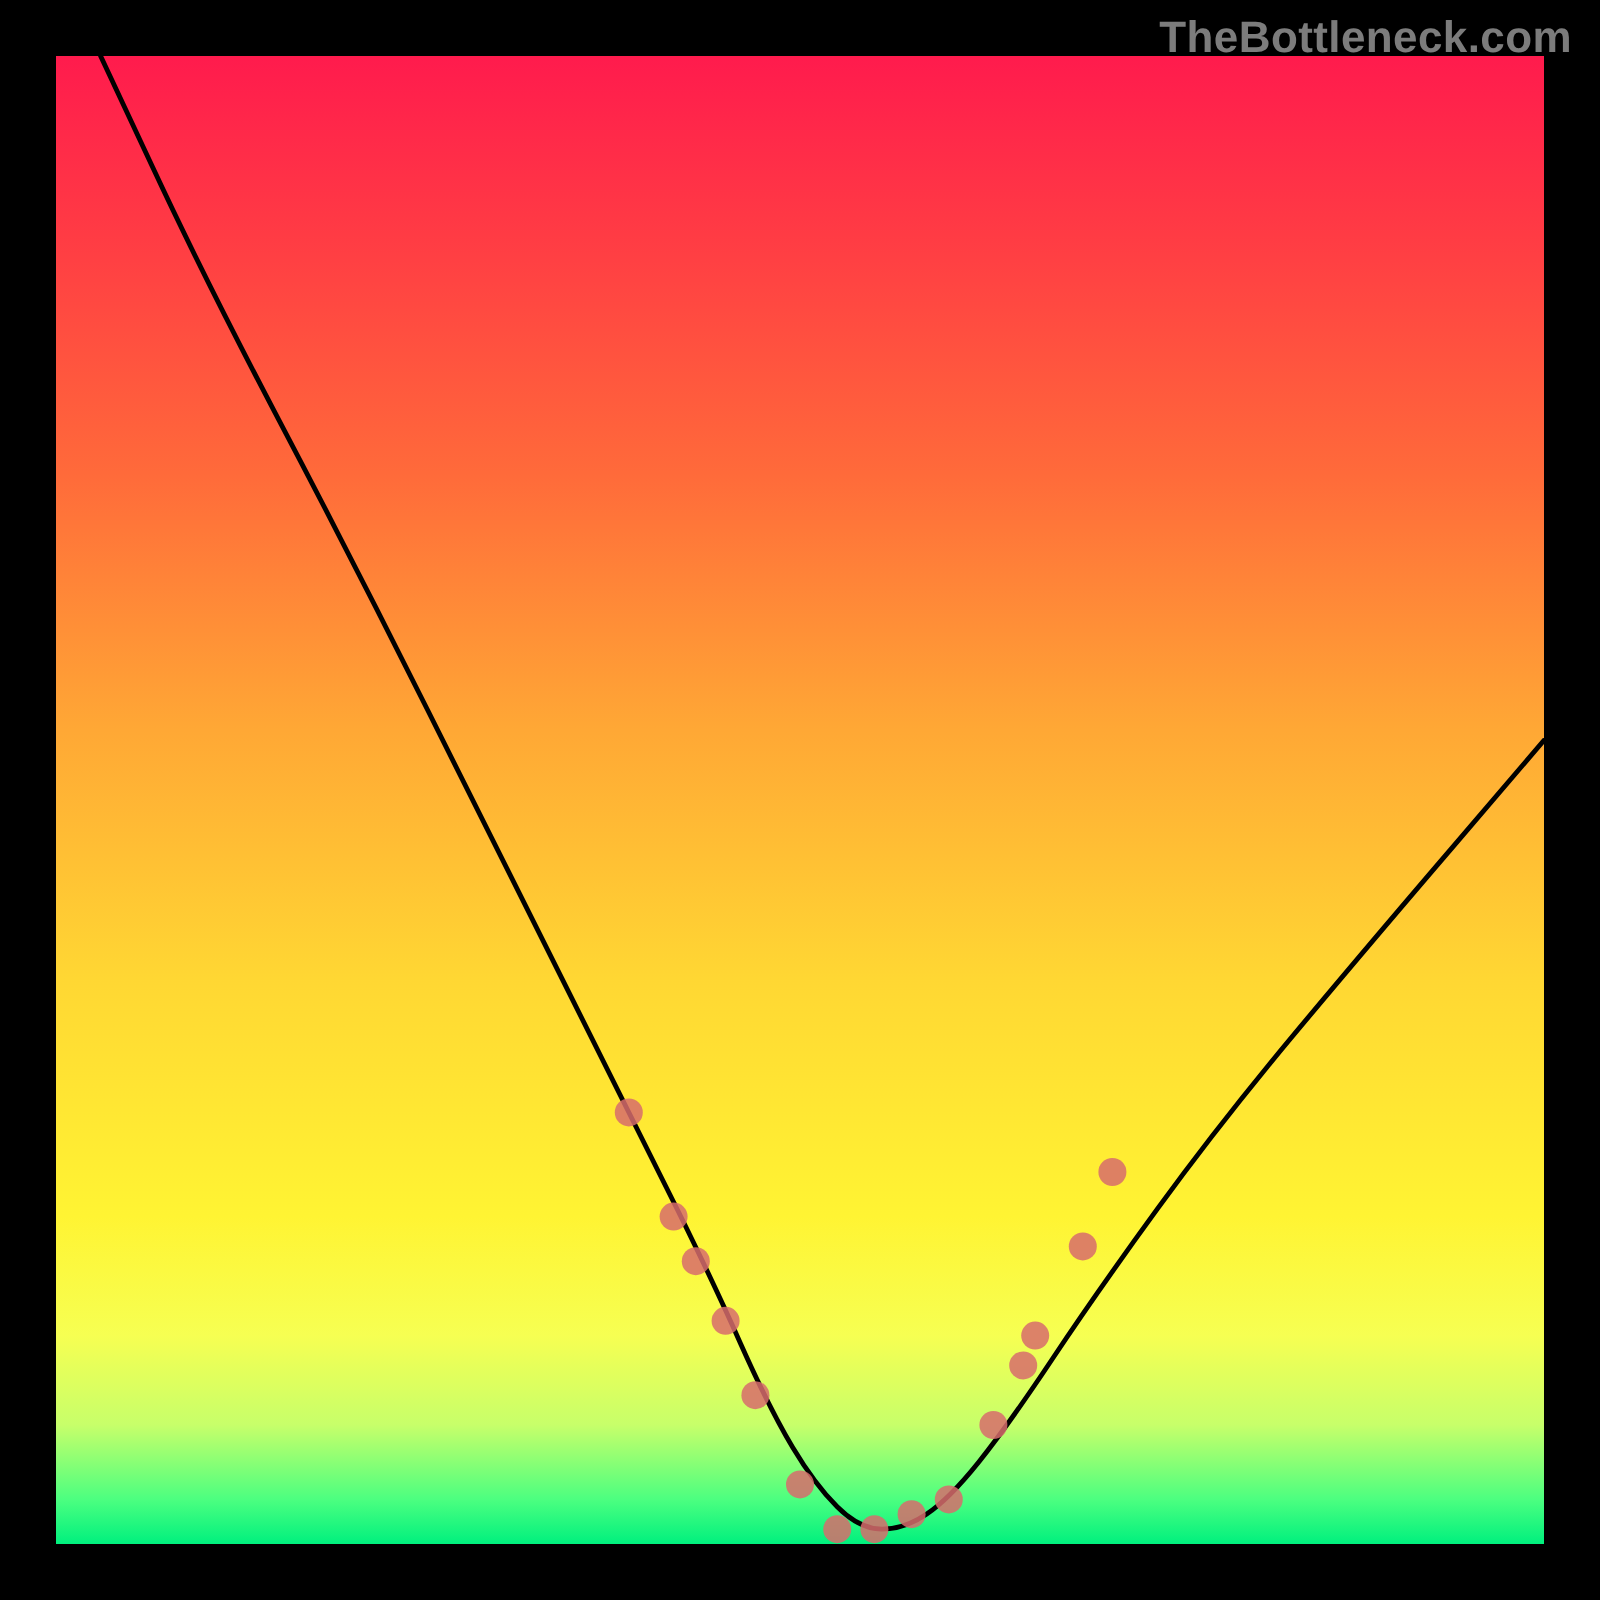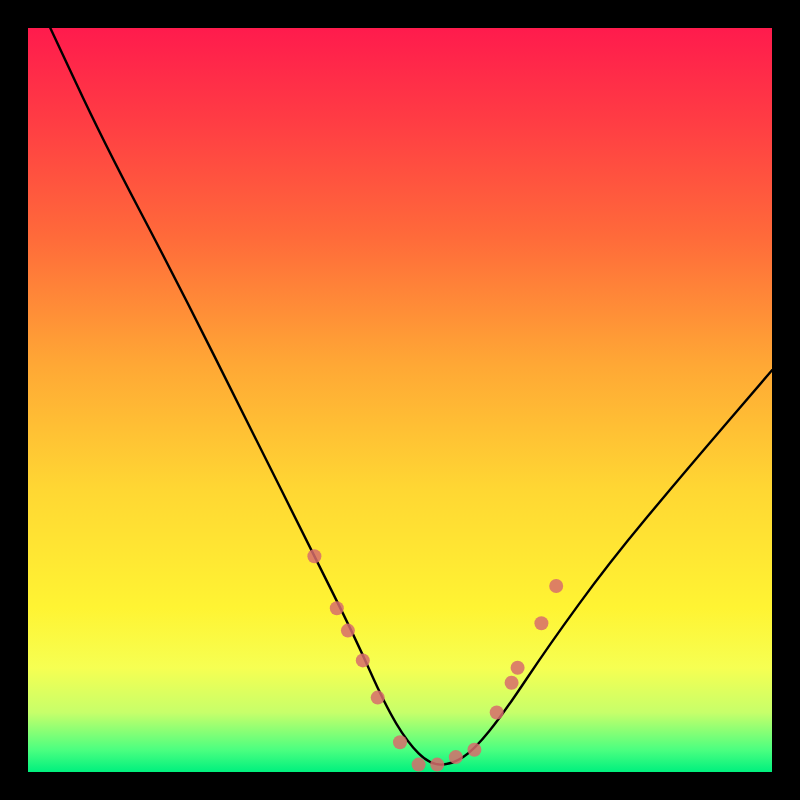--- a/index.html
+++ b/index.html
@@ -57,20 +57,21 @@
     position: absolute;
     inset: 0;
     width: 100%;
     height: 100%;
   }
 </style>
 </head>
 <body>
 
 <div class="frame">
+  <div class="watermark">TheBottleneck.com</div>
 
   <div class="plot-area">
     <div class="gradient"></div>
 
     <svg class="curve-svg" viewBox="0 0 744 744" preserveAspectRatio="none">
       <path fill="none" stroke="#000" stroke-width="2.4" stroke-linecap="round" d="M 22.3 0.0 Q 22.3 0.0 48.4 55.8 Q 74.4 111.6 111.6 182.3 Q 148.8 253.0 186.0 327.4 Q 223.2 401.8 253.0 461.3 Q 282.7 520.8 305.0 565.4 Q 327.4 610.1 342.2 643.6 Q 357.1 677.0 368.3 695.6 Q 379.4 714.2 390.6 725.4 Q 401.8 736.6 412.9 736.6 Q 424.1 736.6 435.2 729.1 Q 446.4 721.7 461.3 703.1 Q 476.2 684.5 498.5 651.0 Q 520.8 617.5 550.6 576.6 Q 580.3 535.7 617.5 491.0 Q 654.7 446.4 699.4 394.3 T 744.0 342.2"></path>
       <g>
           <circle cx="286.4" cy="528.2" r="7" fill="#d76c6c" fill-opacity="0.85"></circle>
           <circle cx="308.8" cy="580.3" r="7" fill="#d76c6c" fill-opacity="0.85"></circle>
           <circle cx="319.9" cy="602.6" r="7" fill="#d76c6c" fill-opacity="0.85"></circle>

